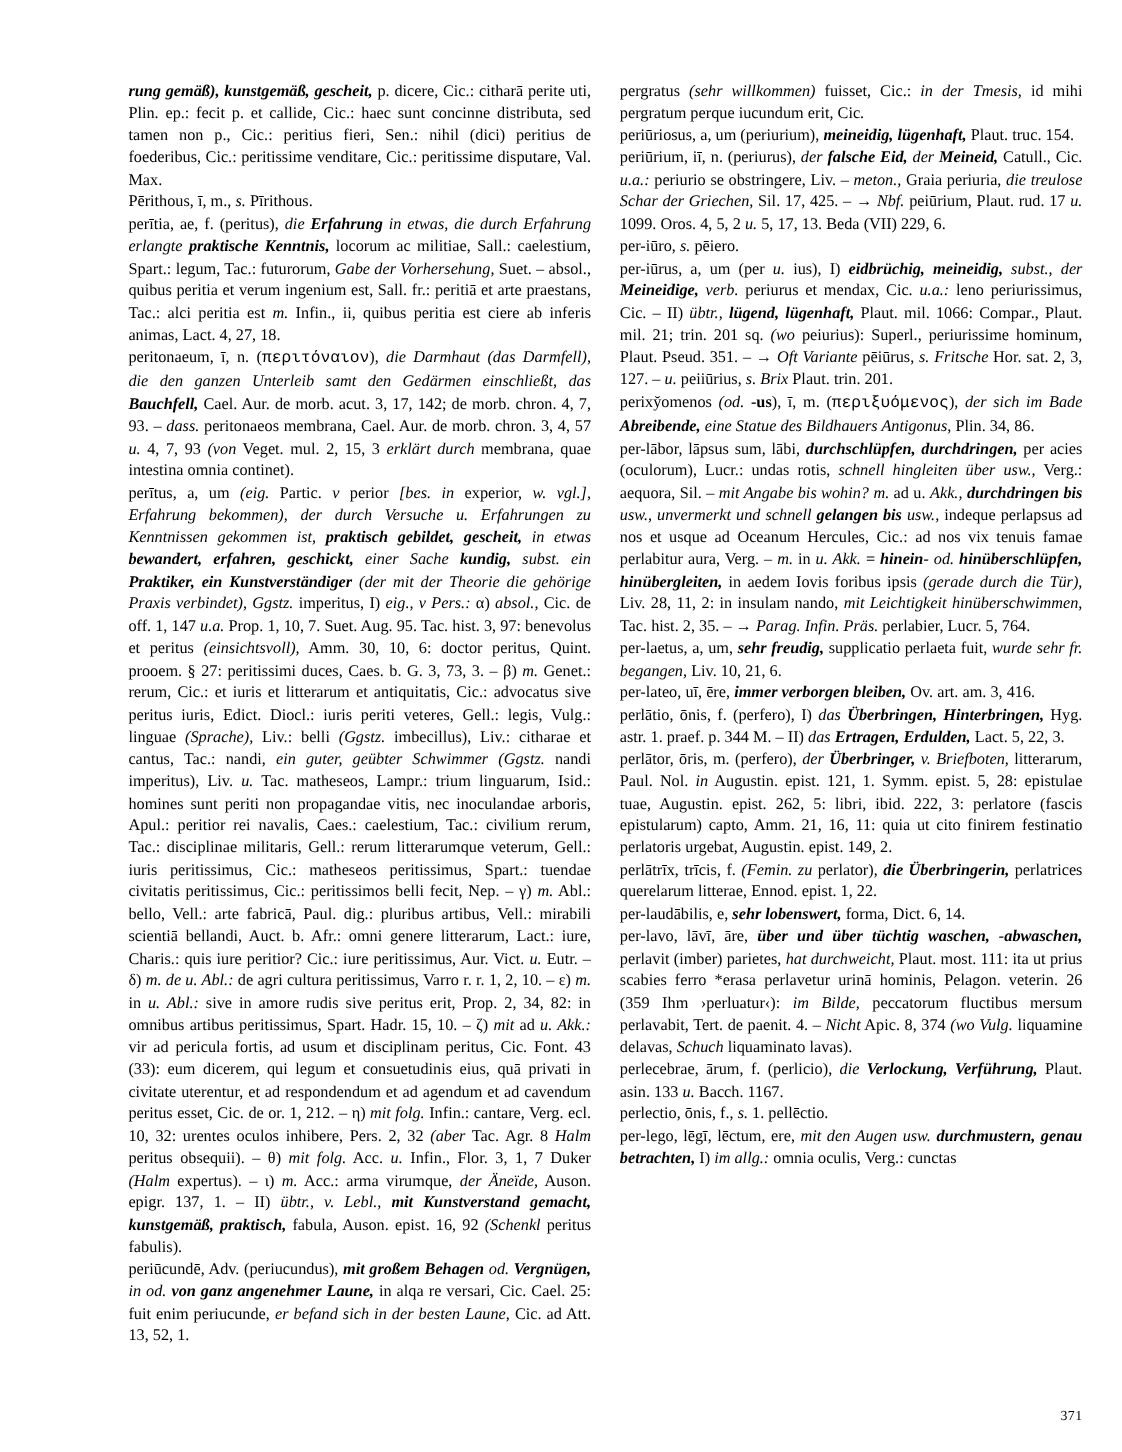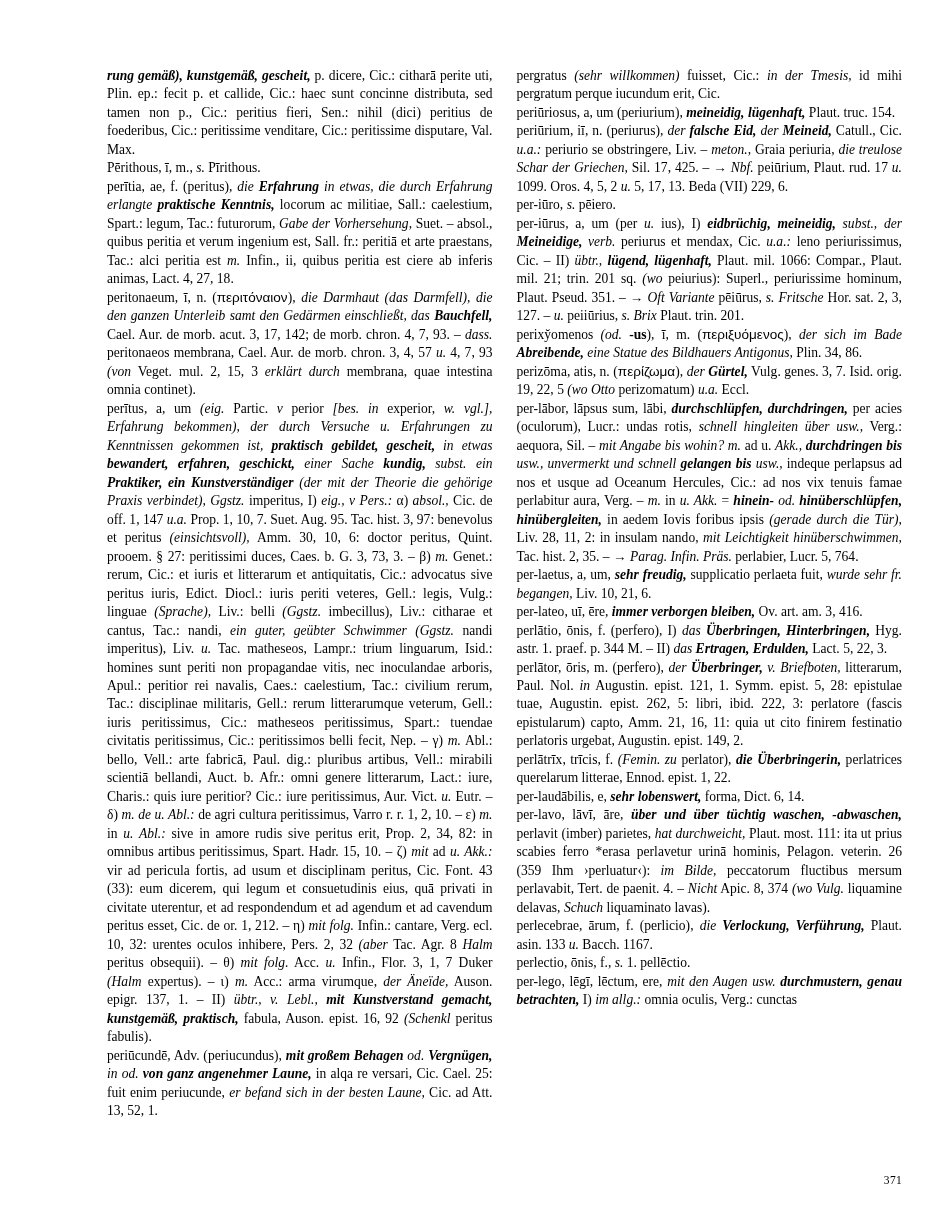--- a/index.html
+++ b/index.html
@@ -43,21 +43,21 @@
     text-indent: 0;
   }
   .entry + .entry { margin-top: 0px; }
   .cont { text-indent: 0; }
   .hw {
     font-weight: normal;
   }
   .it { font-style: italic; }
   .bi { font-style: italic; font-weight: bold; }
   .b { font-weight: bold; }
-  .gr { font-family: Liberation Sans, sans-serif; font-style: normal; }
+  .gr { font-family: Liberation Mono, monospace; font-style: normal; }
   .pageno {
     position: absolute;
     right: 33px;
     bottom: 24px;
     font-size: 11.5px;
     letter-spacing: 0.3px;
   }
 </style>
 </head>
 <body>
@@ -75,21 +75,20 @@
         <p class="entry"><span class="hw">periūcundē</span>, Adv. (periucundus), <span class="bi">mit großem Behagen</span> <span class="it">od.</span> <span class="bi">Vergnügen,</span> <span class="it">in od.</span> <span class="bi">von ganz angenehmer Laune,</span> in alqa re versari, Cic. Cael. 25: fuit enim periucunde, <span class="it">er befand sich in der besten Laune,</span> Cic. ad Att. 13, 52, 1.</p>
       </div>
 
     <div class="col" id="col-right">
         <p class="entry cont">pergratus <span class="it">(sehr willkommen)</span> fuisset, Cic.: <span class="it">in der Tmesis,</span> id mihi pergratum perque iucundum erit, Cic.</p>
         <p class="entry"><span class="hw">periūriosus</span>, a, um (periurium), <span class="bi">meineidig, lügenhaft,</span> Plaut. truc. 154.</p>
         <p class="entry"><span class="hw">periūrium</span>, iī, n. (periurus), <span class="it">der <span class="b">falsche Eid,</span> der <span class="b">Meineid,</span></span> Catull., Cic. <span class="it">u.a.:</span> periurio se obstringere, Liv. – <span class="it">meton.,</span> Graia periuria, <span class="it">die treulose Schar der Griechen,</span> Sil. 17, 425. – → <span class="it">Nbf.</span> peiūrium, Plaut. rud. 17 <span class="it">u.</span> 1099. Oros. 4, 5, 2 <span class="it">u.</span> 5, 17, 13. Beda (VII) 229, 6.</p>
         <p class="entry"><span class="hw">per-iūro</span>, <span class="it">s.</span> pēiero.</p>
         <p class="entry"><span class="hw">per-iūrus</span>, a, um (per <span class="it">u.</span> ius), I) <span class="bi">eidbrüchig, meineidig,</span> <span class="it">subst., der <span class="b">Meineidige,</span> verb.</span> periurus et mendax, Cic. <span class="it">u.a.:</span> leno periurissimus, Cic. – II) <span class="it">übtr.,</span> <span class="bi">lügend, lügenhaft,</span> Plaut. mil. 1066: Compar., Plaut. mil. 21; trin. 201 sq. <span class="it">(wo</span> peiurius): Superl., periurissime hominum, Plaut. Pseud. 351. – → <span class="it">Oft Variante</span> pēiūrus, <span class="it">s. Fritsche</span> Hor. sat. 2, 3, 127. – <span class="it">u.</span> peiiūrius, <span class="it">s. Brix</span> Plaut. trin. 201.</p>
         <p class="entry"><span class="hw">perixy̆omenos</span> <span class="it">(od.</span> <span class="b">-us</span>), ī, m. (<span class="gr">περιξυόμενος</span>), <span class="it">der sich im Bade <span class="b">Abreibende,</span> eine Statue des Bildhauers Antigonus,</span> Plin. 34, 86.</p>
-        <p class="entry"><span class="hw">perizōma</span>, atis, n. (<span class="gr">περίζωμα</span>), <span class="it">der <span class="b">Gürtel,</span></span> Vulg. genes. 3, 7. Isid. orig. 19, 22, 5 <span class="it">(wo Otto</span> perizomatum) <span class="it">u.a.</span> Eccl.</p>
         <p class="entry"><span class="hw">per-lābor</span>, lāpsus sum, lābi, <span class="bi">durchschlüpfen, durchdringen,</span> per acies (oculorum), Lucr.: undas rotis, <span class="it">schnell hingleiten über usw.,</span> Verg.: aequora, Sil. – <span class="it">mit Angabe bis wohin? m.</span> ad u. <span class="it">Akk.,</span> <span class="bi">durchdringen bis</span> <span class="it">usw., unvermerkt und schnell</span> <span class="bi">gelangen bis</span> <span class="it">usw.,</span> indeque perlapsus ad nos et usque ad Oceanum Hercules, Cic.: ad nos vix tenuis famae perlabitur aura, Verg. – <span class="it">m.</span> in <span class="it">u. Akk.</span> = <span class="bi">hinein-</span> <span class="it">od.</span> <span class="bi">hinüberschlüpfen, hinübergleiten,</span> in aedem Iovis foribus ipsis <span class="it">(gerade durch die Tür),</span> Liv. 28, 11, 2: in insulam nando, <span class="it">mit Leichtigkeit hinüberschwimmen,</span> Tac. hist. 2, 35. – → <span class="it">Parag. Infin. Präs.</span> perlabier, Lucr. 5, 764.</p>
         <p class="entry"><span class="hw">per-laetus</span>, a, um, <span class="bi">sehr freudig,</span> supplicatio perlaeta fuit, <span class="it">wurde sehr fr. begangen,</span> Liv. 10, 21, 6.</p>
         <p class="entry"><span class="hw">per-lateo</span>, uī, ēre, <span class="bi">immer verborgen bleiben,</span> Ov. art. am. 3, 416.</p>
         <p class="entry"><span class="hw">perlātio</span>, ōnis, f. (perfero), I) <span class="it">das <span class="b">Überbringen, Hinterbringen,</span></span> Hyg. astr. 1. praef. p. 344 M. – II) <span class="it">das <span class="b">Ertragen, Erdulden,</span></span> Lact. 5, 22, 3.</p>
         <p class="entry"><span class="hw">perlātor</span>, ōris, m. (perfero), <span class="it">der <span class="b">Überbringer,</span> v. Briefboten,</span> litterarum, Paul. Nol. <span class="it">in</span> Augustin. epist. 121, 1. Symm. epist. 5, 28: epistulae tuae, Augustin. epist. 262, 5: libri, ibid. 222, 3: perlatore (fascis epistularum) capto, Amm. 21, 16, 11: quia ut cito finirem festinatio perlatoris urgebat, Augustin. epist. 149, 2.</p>
         <p class="entry"><span class="hw">perlātrīx</span>, trīcis, f. <span class="it">(Femin. zu</span> perlator), <span class="bi">die Überbringerin,</span> perlatrices querelarum litterae, Ennod. epist. 1, 22.</p>
         <p class="entry"><span class="hw">per-laudābilis</span>, e, <span class="bi">sehr lobenswert,</span> forma, Dict. 6, 14.</p>
         <p class="entry"><span class="hw">per-lavo</span>, lāvī, āre, <span class="bi">über und über tüchtig waschen, -abwaschen,</span> perlavit (imber) parietes, <span class="it">hat durchweicht,</span> Plaut. most. 111: ita ut prius scabies ferro *erasa perlavetur urinā hominis, Pelagon. veterin. 26 (359 Ihm ›perluatur‹): <span class="it">im Bilde,</span> peccatorum fluctibus mersum perlavabit, Tert. de paenit. 4. – <span class="it">Nicht</span> Apic. 8, 374 <span class="it">(wo Vulg.</span> liquamine delavas, <span class="it">Schuch</span> liquaminato lavas).</p>
         <p class="entry"><span class="hw">perlecebrae</span>, ārum, f. (perlicio), <span class="it">die <span class="b">Verlockung, Verführung,</span></span> Plaut. asin. 133 <span class="it">u.</span> Bacch. 1167.</p>
         <p class="entry"><span class="hw">perlectio</span>, ōnis, f., <span class="it">s.</span> 1. pellēctio.</p>

